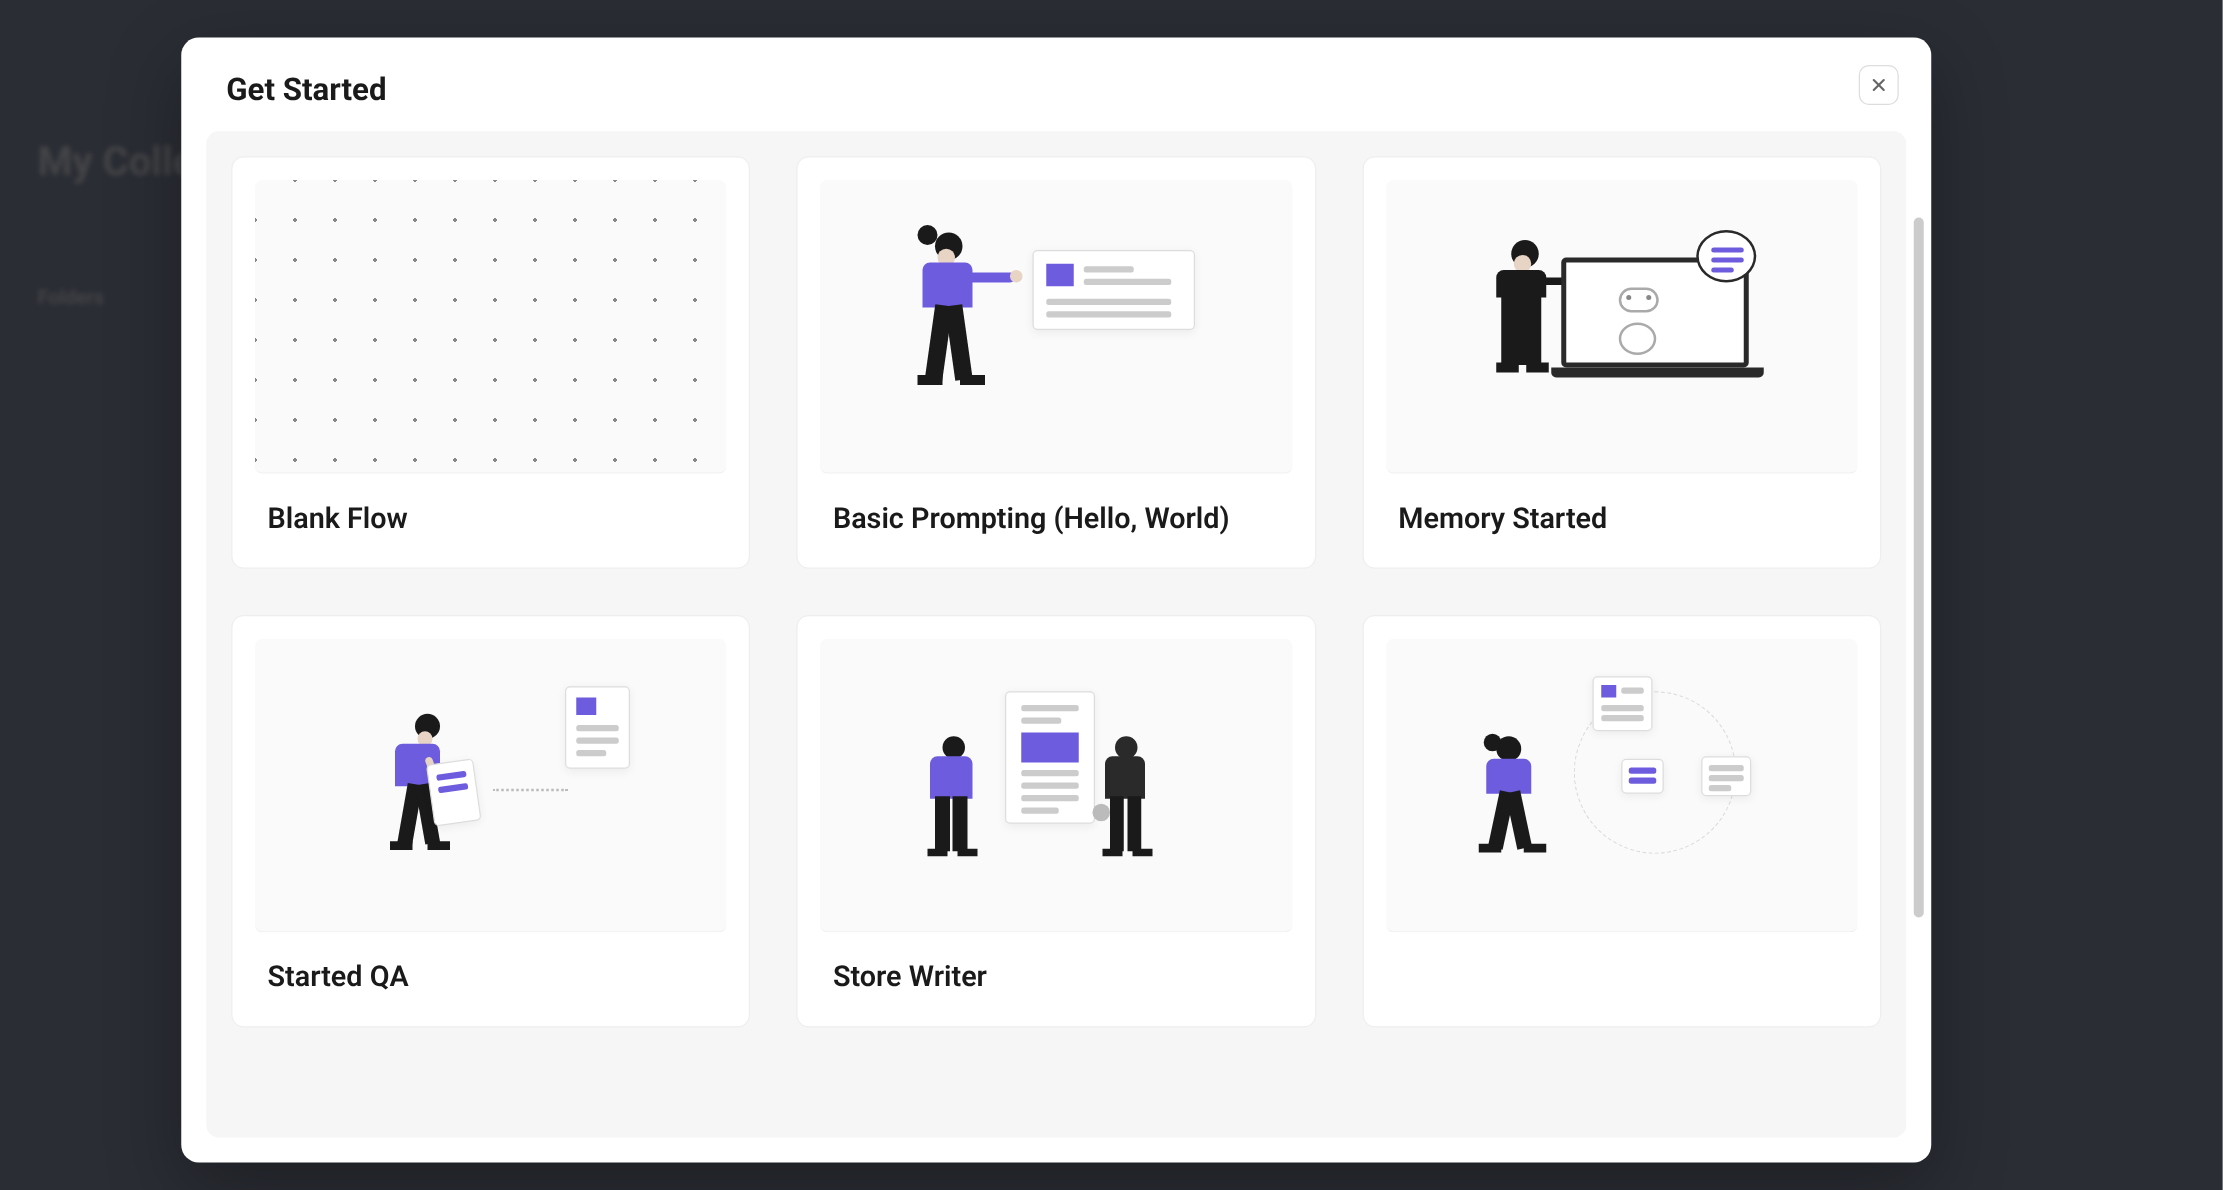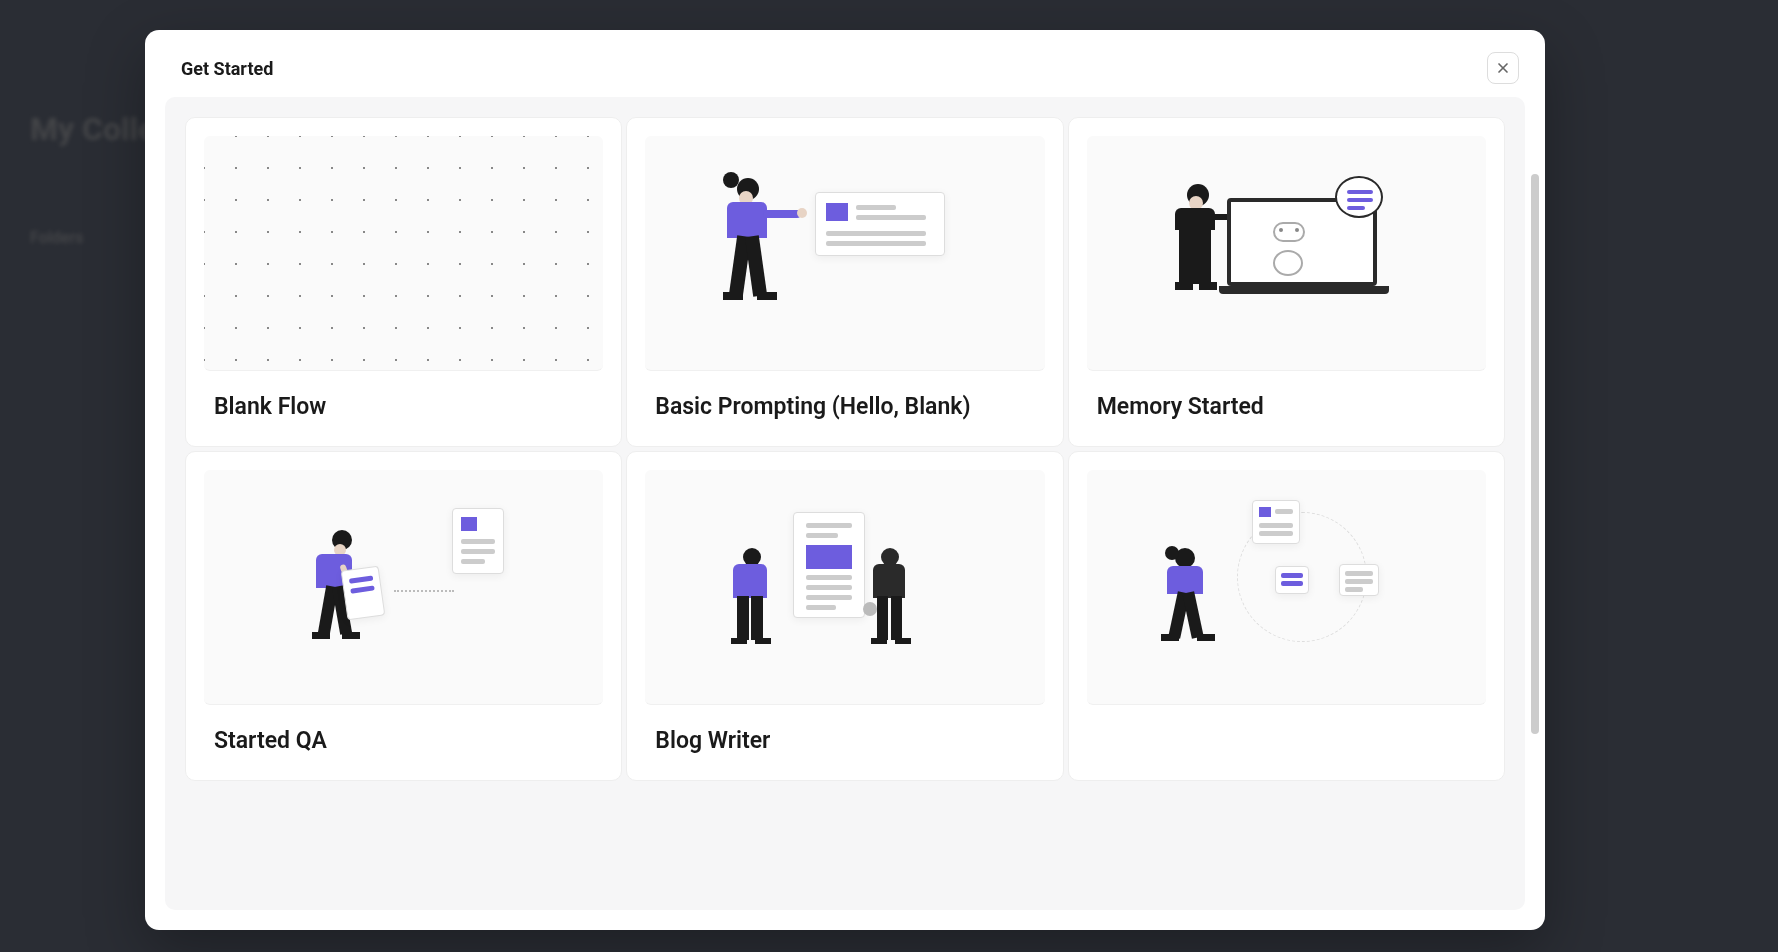--- a/index.html
+++ b/index.html
@@ -66,21 +66,21 @@
       display: flex;
       flex-direction: column;
     }
     
     .modal-header {
       padding: 28px 36px 18px;
       position: relative;
     }
     
     .modal-title {
-      font-size: 18px;
+      font-size: 25px;
       font-weight: 700;
       color: #1a1a1a;
     }
     
     .modal-subtitle {
       font-size: 17px;
       color: #888;
       margin-top: 6px;
     }
     
@@ -110,21 +110,21 @@
       margin: 0 20px 20px;
       background: #f6f6f7;
       border-radius: 10px;
       padding: 20px;
       overflow-y: auto;
     }
     
     .grid {
       display: grid;
       grid-template-columns: repeat(3, 1fr);
-      gap: 4px;
+      gap: 37px;
     }
     
     .card {
       background: #fff;
       border: 1px solid #eee;
       border-radius: 10px;
       overflow: hidden;
       cursor: pointer;
       display: flex;
       flex-direction: column;
@@ -292,21 +292,21 @@
 
             <div class="doc" style="left:170px; top:56px; width:130px; height:64px;">
               <div class="doc-sq" style="left:10px; top:10px; width:22px; height:18px;"></div>
               <div class="doc-line" style="left:40px; top:12px; width:40px;"></div>
               <div class="doc-line" style="left:40px; top:22px; width:70px;"></div>
               <div class="doc-line" style="left:10px; top:38px; width:100px;"></div>
               <div class="doc-line" style="left:10px; top:48px; width:100px;"></div>
             </div>
           </div>
         </div>
-        <div class="card-label">Basic Prompting (Hello, Blank)</div>
+        <div class="card-label">Basic Prompting (Hello, World)</div>
       </div>
 
       <div class="card">
         <div class="card-image">
           <div class="illus">
 
             <div class="head" style="left:100px; top:48px; width:22px; height:22px;"></div>
             <div class="skin" style="left:102px; top:60px; width:14px; height:14px;"></div>
             <div class="shirt" style="left:88px; top:72px; width:40px; height:22px; background:#1a1a1a;"></div>
             <div style="position:absolute; left:124px; top:78px; width:22px; height:6px; background:#1a1a1a; border-radius:3px;"></div>
@@ -386,21 +386,21 @@
 
             <div class="head" style="left:236px; top:78px; width:18px; height:18px; background:#2a2a2a;"></div>
             <div style="position:absolute; left:228px; top:94px; width:32px; height:34px; background:#2a2a2a; border-radius:6px 6px 0 0;"></div>
             <div class="pants" style="left:232px; top:126px; width:11px; height:44px;"></div>
             <div class="pants" style="left:246px; top:126px; width:11px; height:44px;"></div>
             <div class="pants" style="left:226px; top:168px; width:16px; height:6px;"></div>
             <div class="pants" style="left:250px; top:168px; width:16px; height:6px;"></div>
             <div style="position:absolute; left:218px; top:132px; width:14px; height:14px; background:#bbb; border-radius:50%;"></div>
           </div>
         </div>
-        <div class="card-label">Blog Writer</div>
+        <div class="card-label">Store Writer</div>
       </div>
 
       <div class="card">
         <div class="card-image">
           <div class="illus">
 
             <div class="head" style="left:88px; top:78px; width:20px; height:20px;"></div>
             <div class="head" style="left:78px; top:76px; width:14px; height:14px;"></div>
             <div class="shirt" style="left:80px; top:96px; width:36px; height:28px;"></div>
             <div class="pants" style="left:86px; top:122px; width:12px; height:46px; transform:rotate(12deg);"></div>

